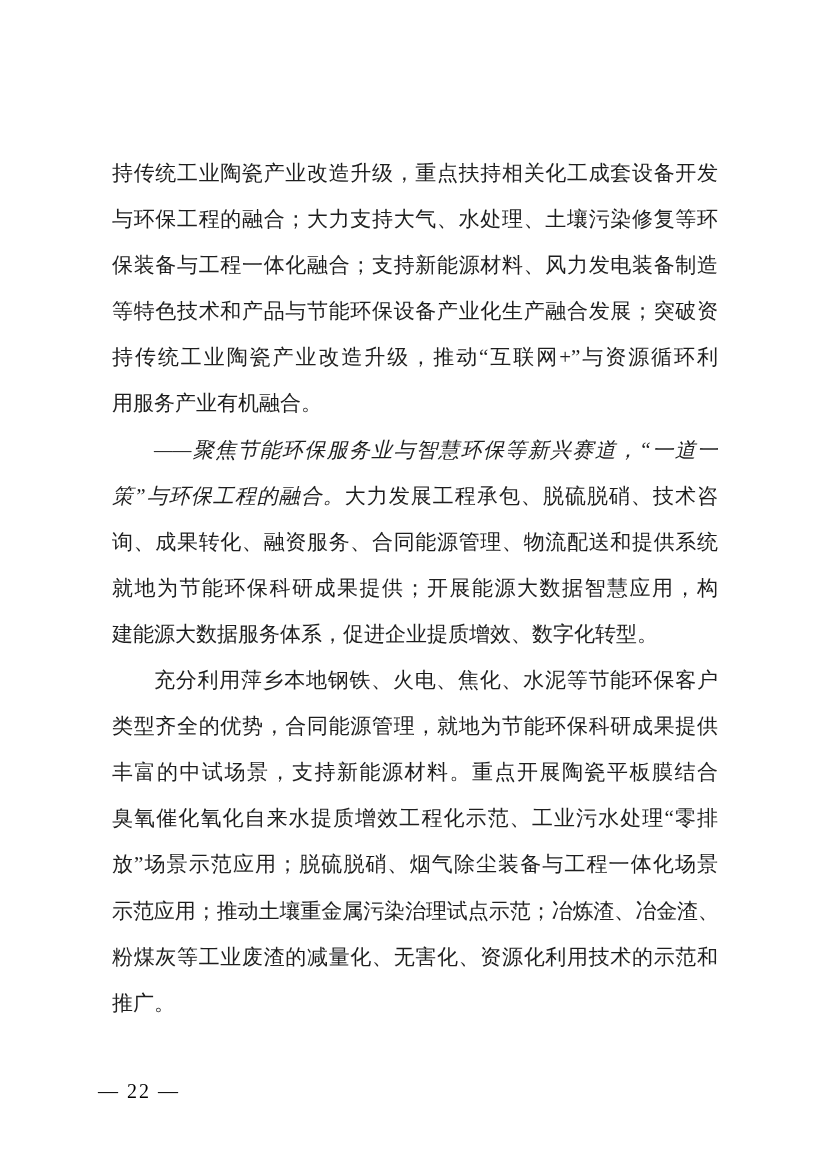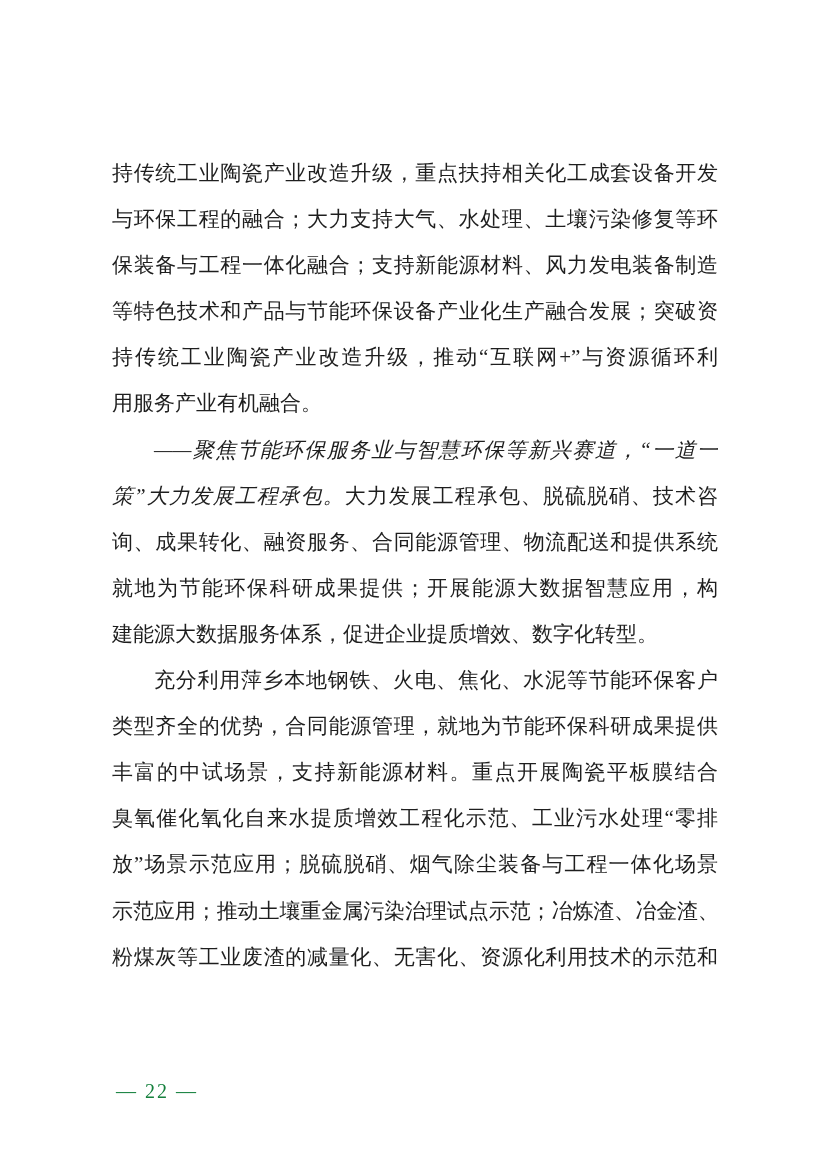--- a/index.html
+++ b/index.html
@@ -41,26 +41,26 @@
     padding-left: 42px;
   }
   .line.tight {
     letter-spacing: -1px;
   }
   .kaiti {
     font-style: italic;
   }
   .pagenum {
     position: absolute;
-    left: 116px;
+    left: 98px;
     top: 1078px;
     font-size: 20px;
     line-height: 26px;
     letter-spacing: 2px;
-    color: #15803d;
+    color: #000000;
   }
 </style>
 </head>
 <body>
 
 <div class="page">
   <div class="textblock">
 
     <div>
       <div class="line">持传统工业陶瓷产业改造升级，重点扶持相关化工成套设备开发</div>
@@ -69,33 +69,34 @@
       <div class="line">等特色技术和产品与节能环保设备产业化生产融合发展；突破资</div>
       <div class="line">持传统工业陶瓷产业改造升级，推动“互联网+”与资源循环利</div>
       <div class="line flush">用服务产业有机融合。</div>
     </div>
 
     <div>
       <div class="line indent">
         <span class="kaiti">——聚焦节能环保服务业与智慧环保等新兴赛道，“一道一</span>
       </div>
       <div class="line">
-        <span class="kaiti">策”大力发展工程承包。</span><span>大力发展工程承包、脱硫脱硝、技术咨</span>
+        <span class="kaiti">策”与环保工程的融合。</span><span>大力发展工程承包、脱硫脱硝、技术咨</span>
       </div>
       <div class="line">询、成果转化、融资服务、合同能源管理、物流配送和提供系统</div>
       <div class="line">就地为节能环保科研成果提供；开展能源大数据智慧应用，构</div>
       <div class="line flush">建能源大数据服务体系，促进企业提质增效、数字化转型。</div>
     </div>
 
     <div>
       <div class="line indent">充分利用萍乡本地钢铁、火电、焦化、水泥等节能环保客户</div>
       <div class="line">类型齐全的优势，合同能源管理，就地为节能环保科研成果提供</div>
       <div class="line">丰富的中试场景，支持新能源材料。重点开展陶瓷平板膜结合</div>
       <div class="line">臭氧催化氧化自来水提质增效工程化示范、工业污水处理“零排</div>
       <div class="line">放”场景示范应用；脱硫脱硝、烟气除尘装备与工程一体化场景</div>
       <div class="line tight">示范应用；推动土壤重金属污染治理试点示范；冶炼渣、冶金渣、</div>
       <div class="line">粉煤灰等工业废渣的减量化、无害化、资源化利用技术的示范和</div>
+      <div class="line flush">推广。</div>
     </div>
 
   </div>
 
   <div class="pagenum">— 22 —</div>
 </div>
 
 </body></html>

